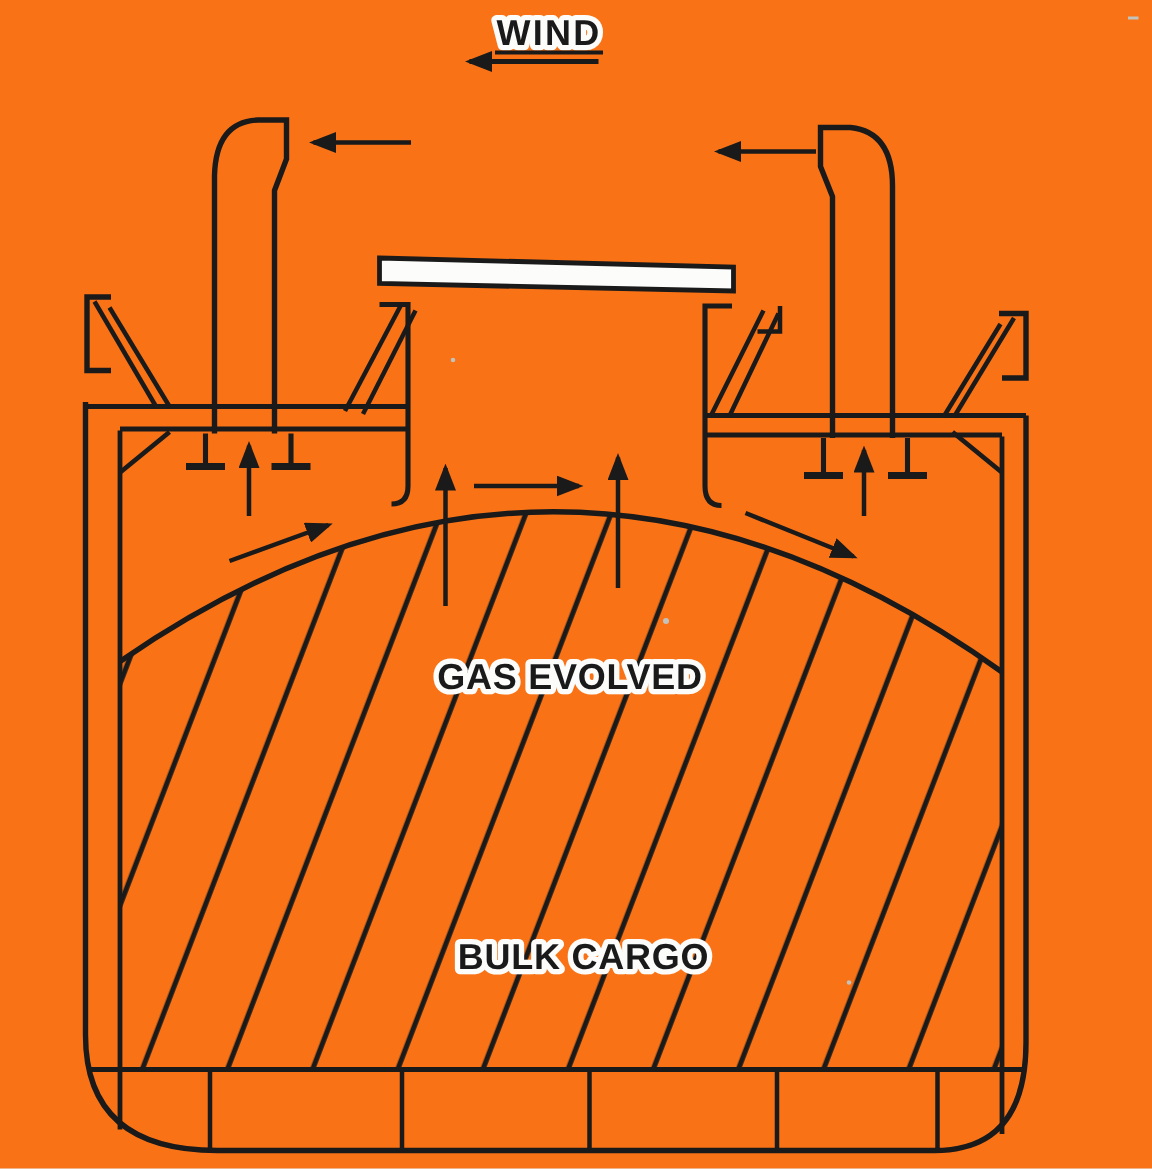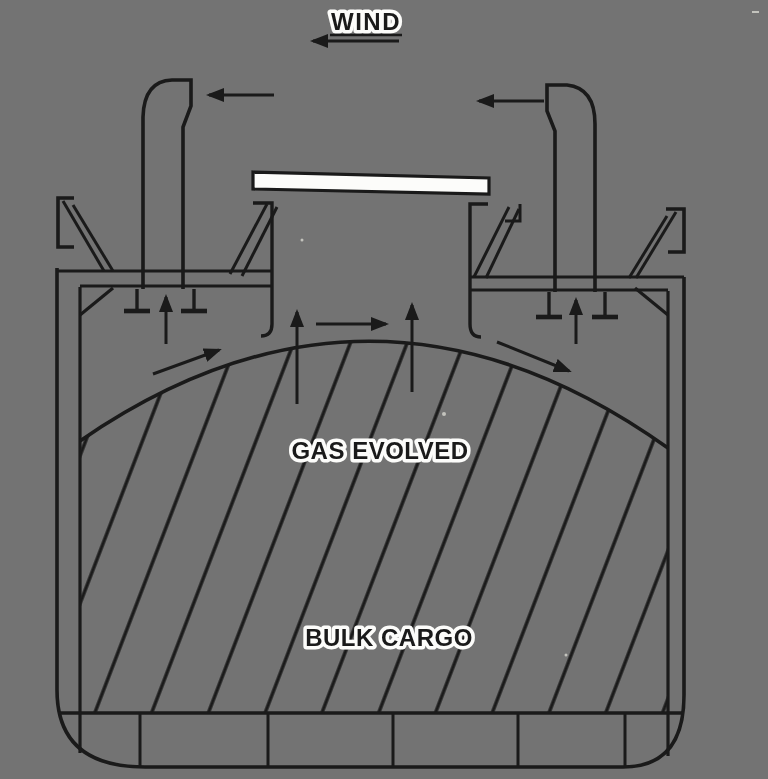--- a/index.html
+++ b/index.html
@@ -1,18 +1,18 @@
 <!DOCTYPE html>
 <html><head>
 <meta charset="utf-8">
 <style>
   html,body{margin:0;padding:0;background:#e8e8e6;}
   .stage{
     width:768px;height:779px;position:relative;margin:0 auto;
-    background:#737373;overflow:hidden;
+    background:#f97316;overflow:hidden;
     font-family:"Liberation Sans", sans-serif;
   }
   svg{display:block;}
   .diagram-label{
     font-family:"Liberation Sans", sans-serif;
     font-weight:bold;
     fill:#1a1a1a;
     paint-order:stroke;
     stroke:#fcfcfa;
     stroke-width:7px;

